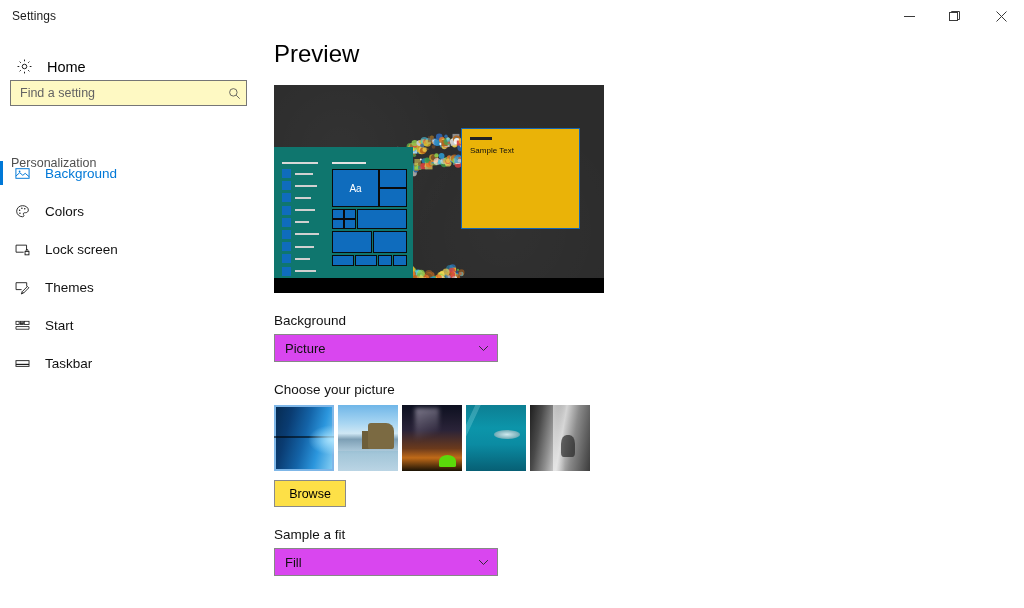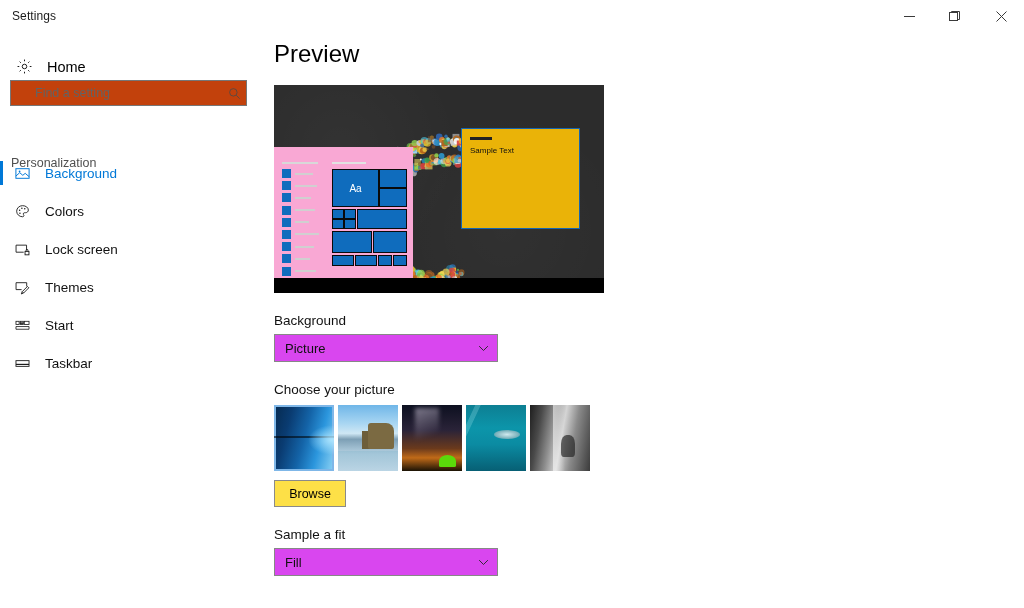--- a/index.html
+++ b/index.html
@@ -33,22 +33,22 @@
   }
   .home-row {
     display: flex; align-items: flex-end; height: 30px;
     margin: 13px 0 0 12px; cursor: default;
   }
   .home-row .ico { width: 24px; display: flex; justify-content: center; }
   .home-label { font-size: 14.5px; color: #000; margin-left: 11px; }
 
   .searchwrap {
     position: absolute; left: 10px; top: 48px; width: 237px; height: 26px;
-    border: 1px solid #767676; background: #c2410c;
-    display: flex; align-items: center; padding-left: 15px;
+    border: 1px solid #767676; background: #fef9c3;
+    display: flex; align-items: center;
   }
   .searchwrap input {
     border: 0; outline: 0; background: transparent; flex: 1;
     font-family: "Liberation Sans", sans-serif; font-size: 12.5px;
     color: #1b1b1b; padding: 0 4px 0 9px;
   }
   .searchwrap input::placeholder { color: #636363; }
   .search-ico { width: 24px; display: flex; justify-content: center; align-items: center; }
 
   .sect-header {
@@ -89,21 +89,21 @@
   }
   
   .loopcanvas { position: absolute; inset: 0; }
   .prev-taskbar {
     position: absolute; left: 0; bottom: 0; width: 100%; height: 15px; background: #000;
   }
 
   
   .startmenu {
     position: absolute; left: 0; top: 62px; width: 139px; bottom: 15px;
-    background: #f9a8d4;
+    background: #0f766e;
   }
   .sm-applist { position: absolute; left: 8px; top: 15px; width: 44px; }
   .sm-applist .bar { width: 36px; height: 2px; background: #d8d8d8; margin-bottom: 5px; }
   .sm-approw { display: flex; align-items: center; margin-bottom: 3.2px; }
   .sm-approw .sq { width: 9px; height: 9px; background: #0f6cbd; }
   .sm-approw .ln { height: 2px; background: #d0d0d0; margin-left: 4px; }
   .sm-tiles { position: absolute; left: 58px; top: 15px; right: 0; bottom: 6px; }
   .sm-tiles .grouptitle { width: 34px; height: 2px; background: #e2e2e2; margin-bottom: 5px; }
   .tilegrid { position: relative; width: 75px; }
   .tile { position: absolute; background: #0f6cbd; border: 0.6px solid #0a0a0a; }

